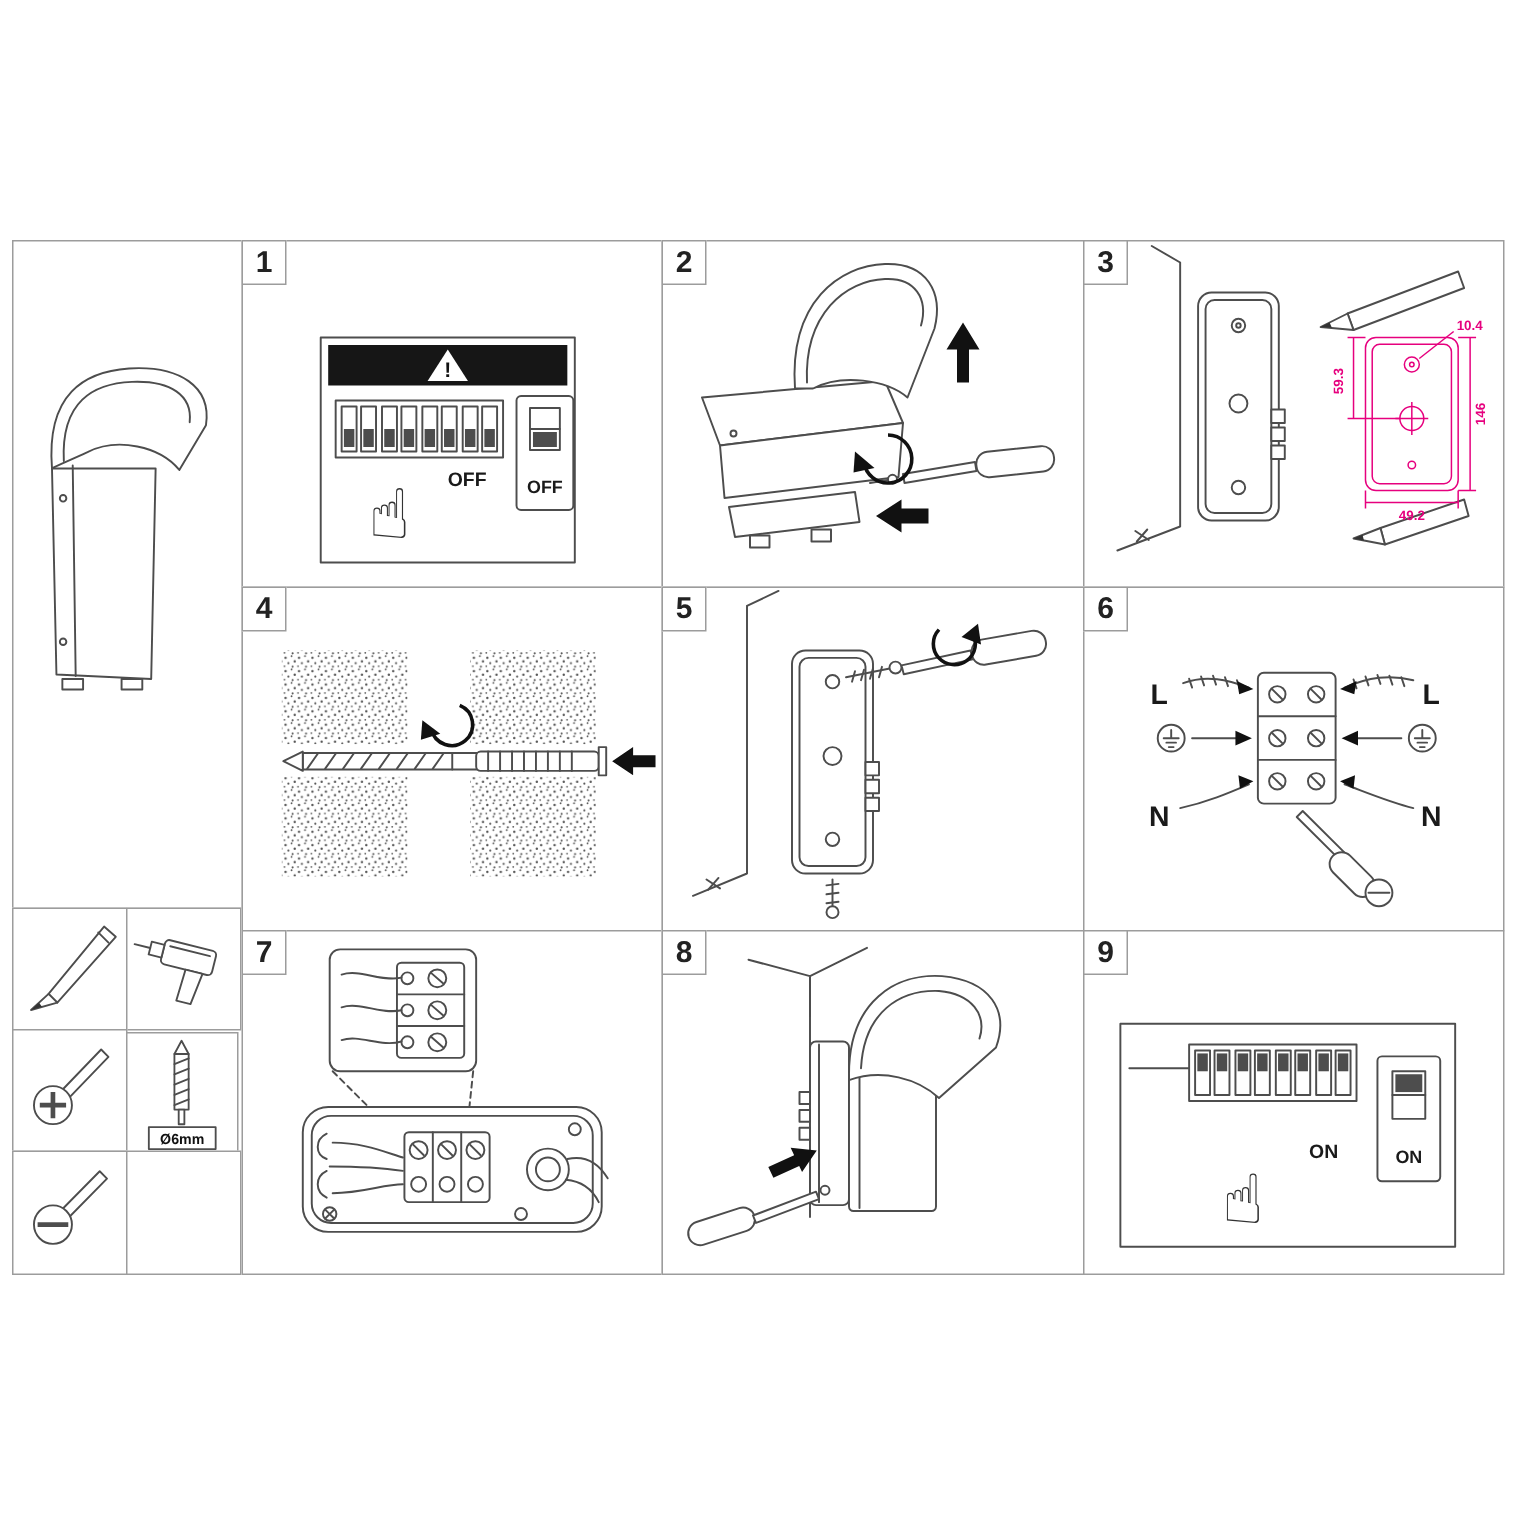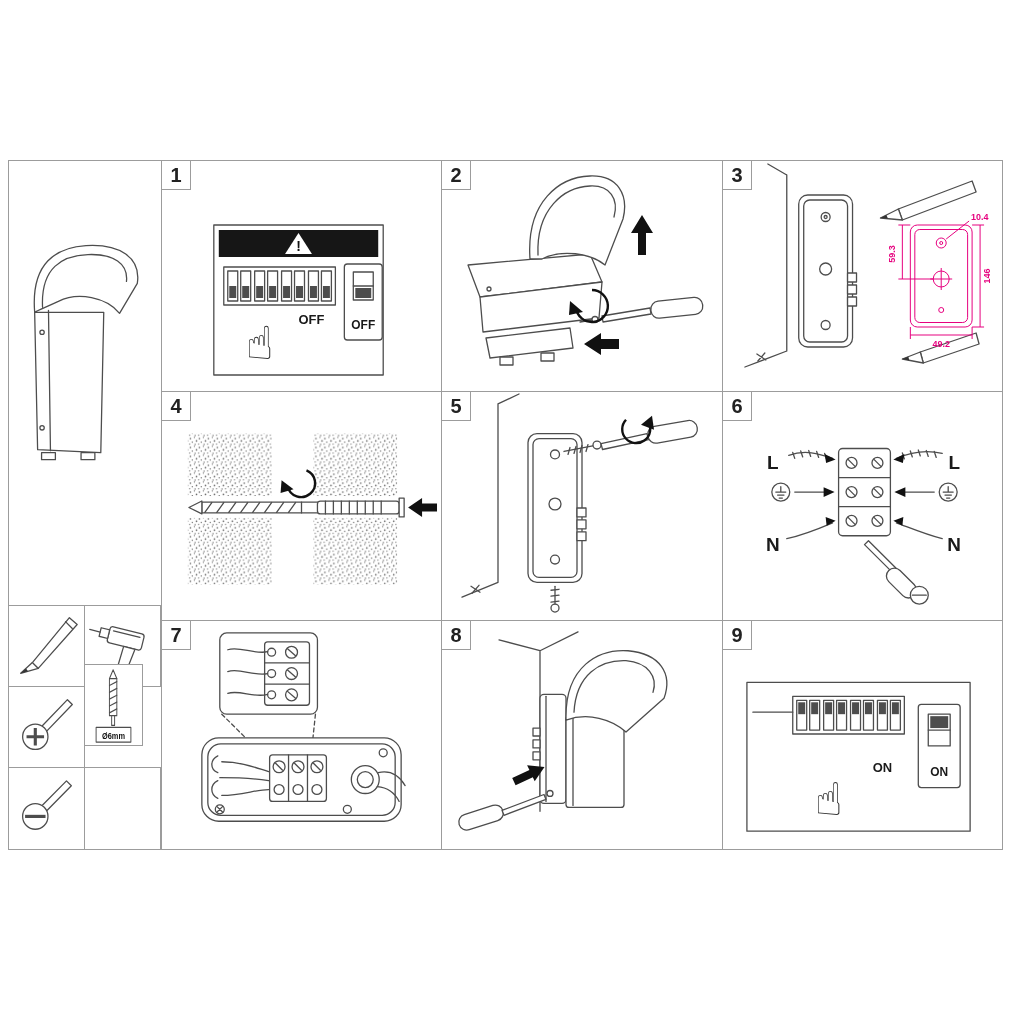--- a/index.html
+++ b/index.html
@@ -67,21 +67,21 @@
   </div>
   <div class="cell" style="left:8px;top:686px;width:77px;height:82px">
     <svg class="art" viewBox="0 0 77 82" preserveAspectRatio="none">
       <g>
         <polygon class="ln fw" points="33,41 60,13 65,18 38,46"></polygon>
         <circle class="ln fw" cx="27" cy="51" r="13"></circle>
         <path d="M27,42 L27,60 M18,51 L36,51" stroke="#4d4d4d" stroke-width="3.2" fill="none"></path>
       </g>
     </svg>
   </div>
-  <div class="cell" style="left:84px;top:664px;width:59px;height:82px">
+  <div class="cell" style="left:84px;top:688px;width:75px;height:82px">
     <svg class="art" viewBox="0 0 77 82" preserveAspectRatio="none">
       <g>
         <polygon class="ln fw" points="38,5 33,14 43,14"></polygon>
         <rect class="ln fw" x="33" y="14" width="10" height="38"></rect>
         <path class="ln" d="M33,21 L43,17 M33,28 L43,24 M33,35 L43,31 M33,42 L43,38 M33,49 L43,45"></path>
         <rect class="ln fw" x="36" y="52" width="4" height="10"></rect>
         <rect class="ln fw" x="15" y="64" width="47" height="15" stroke-width="1.6" stroke="#111"></rect>
         <text class="lbl3" x="38.5" y="75.5" text-anchor="middle">Ø6mm</text>
       </g>
     </svg>

